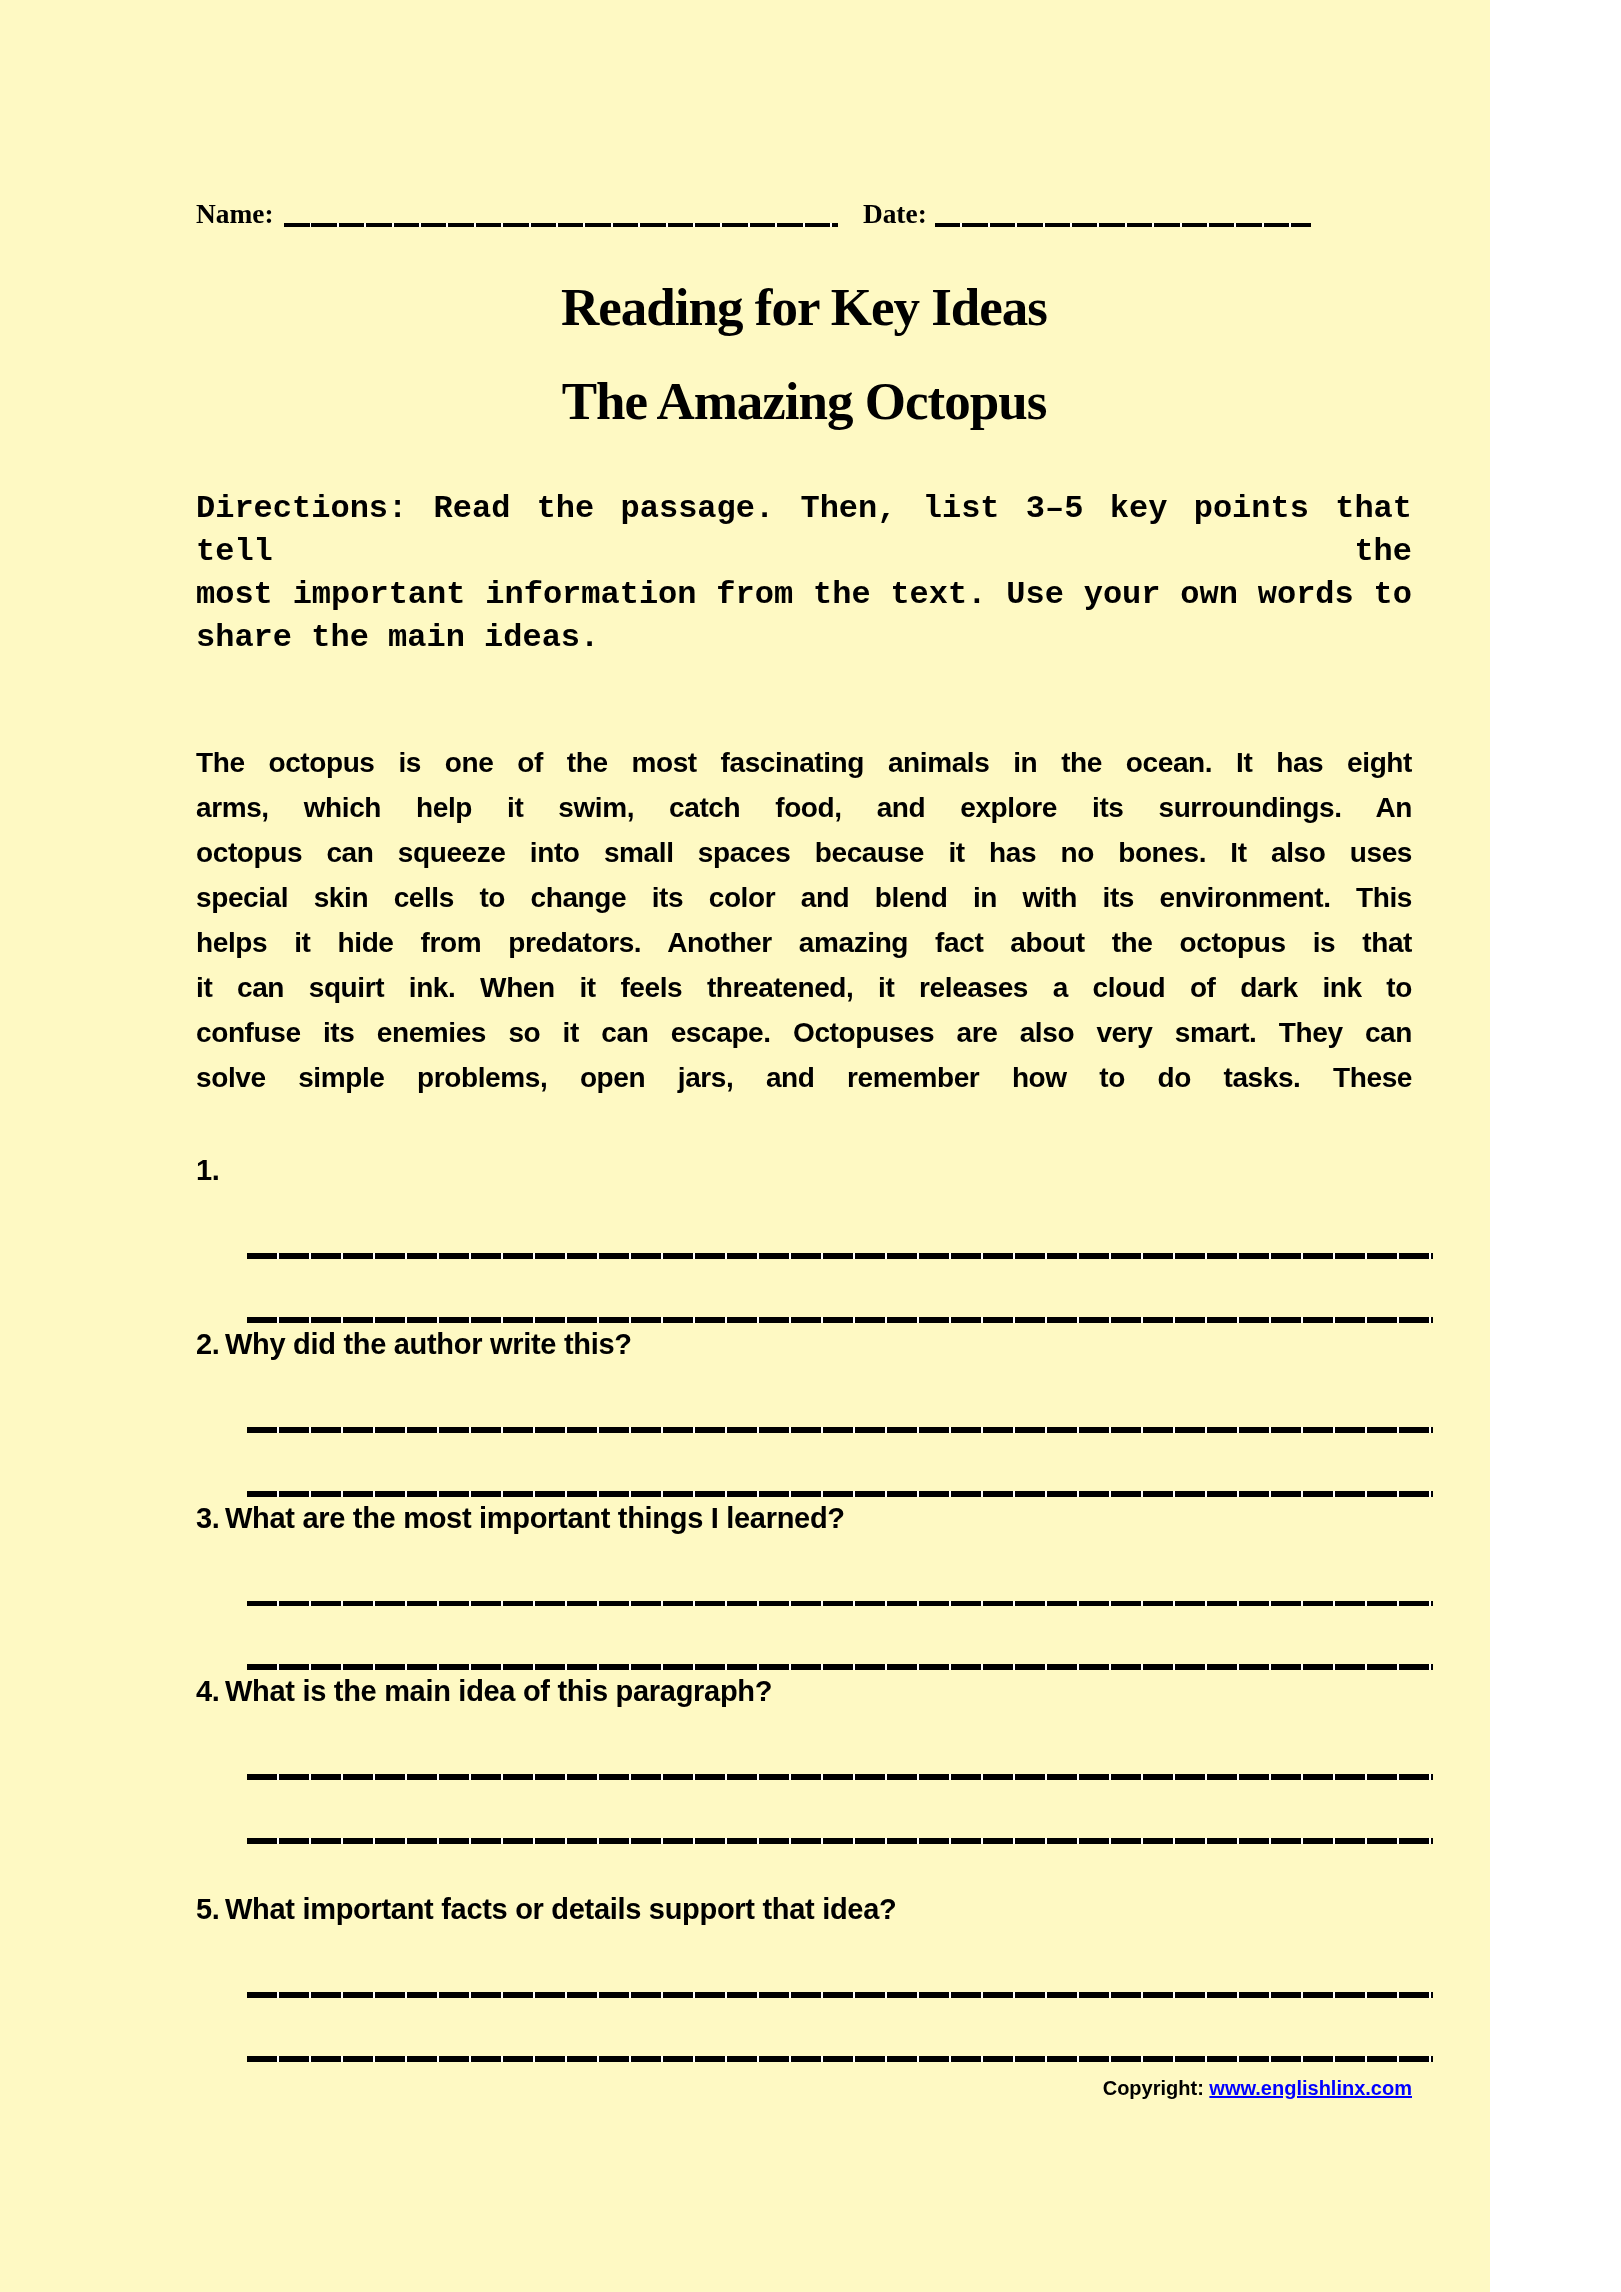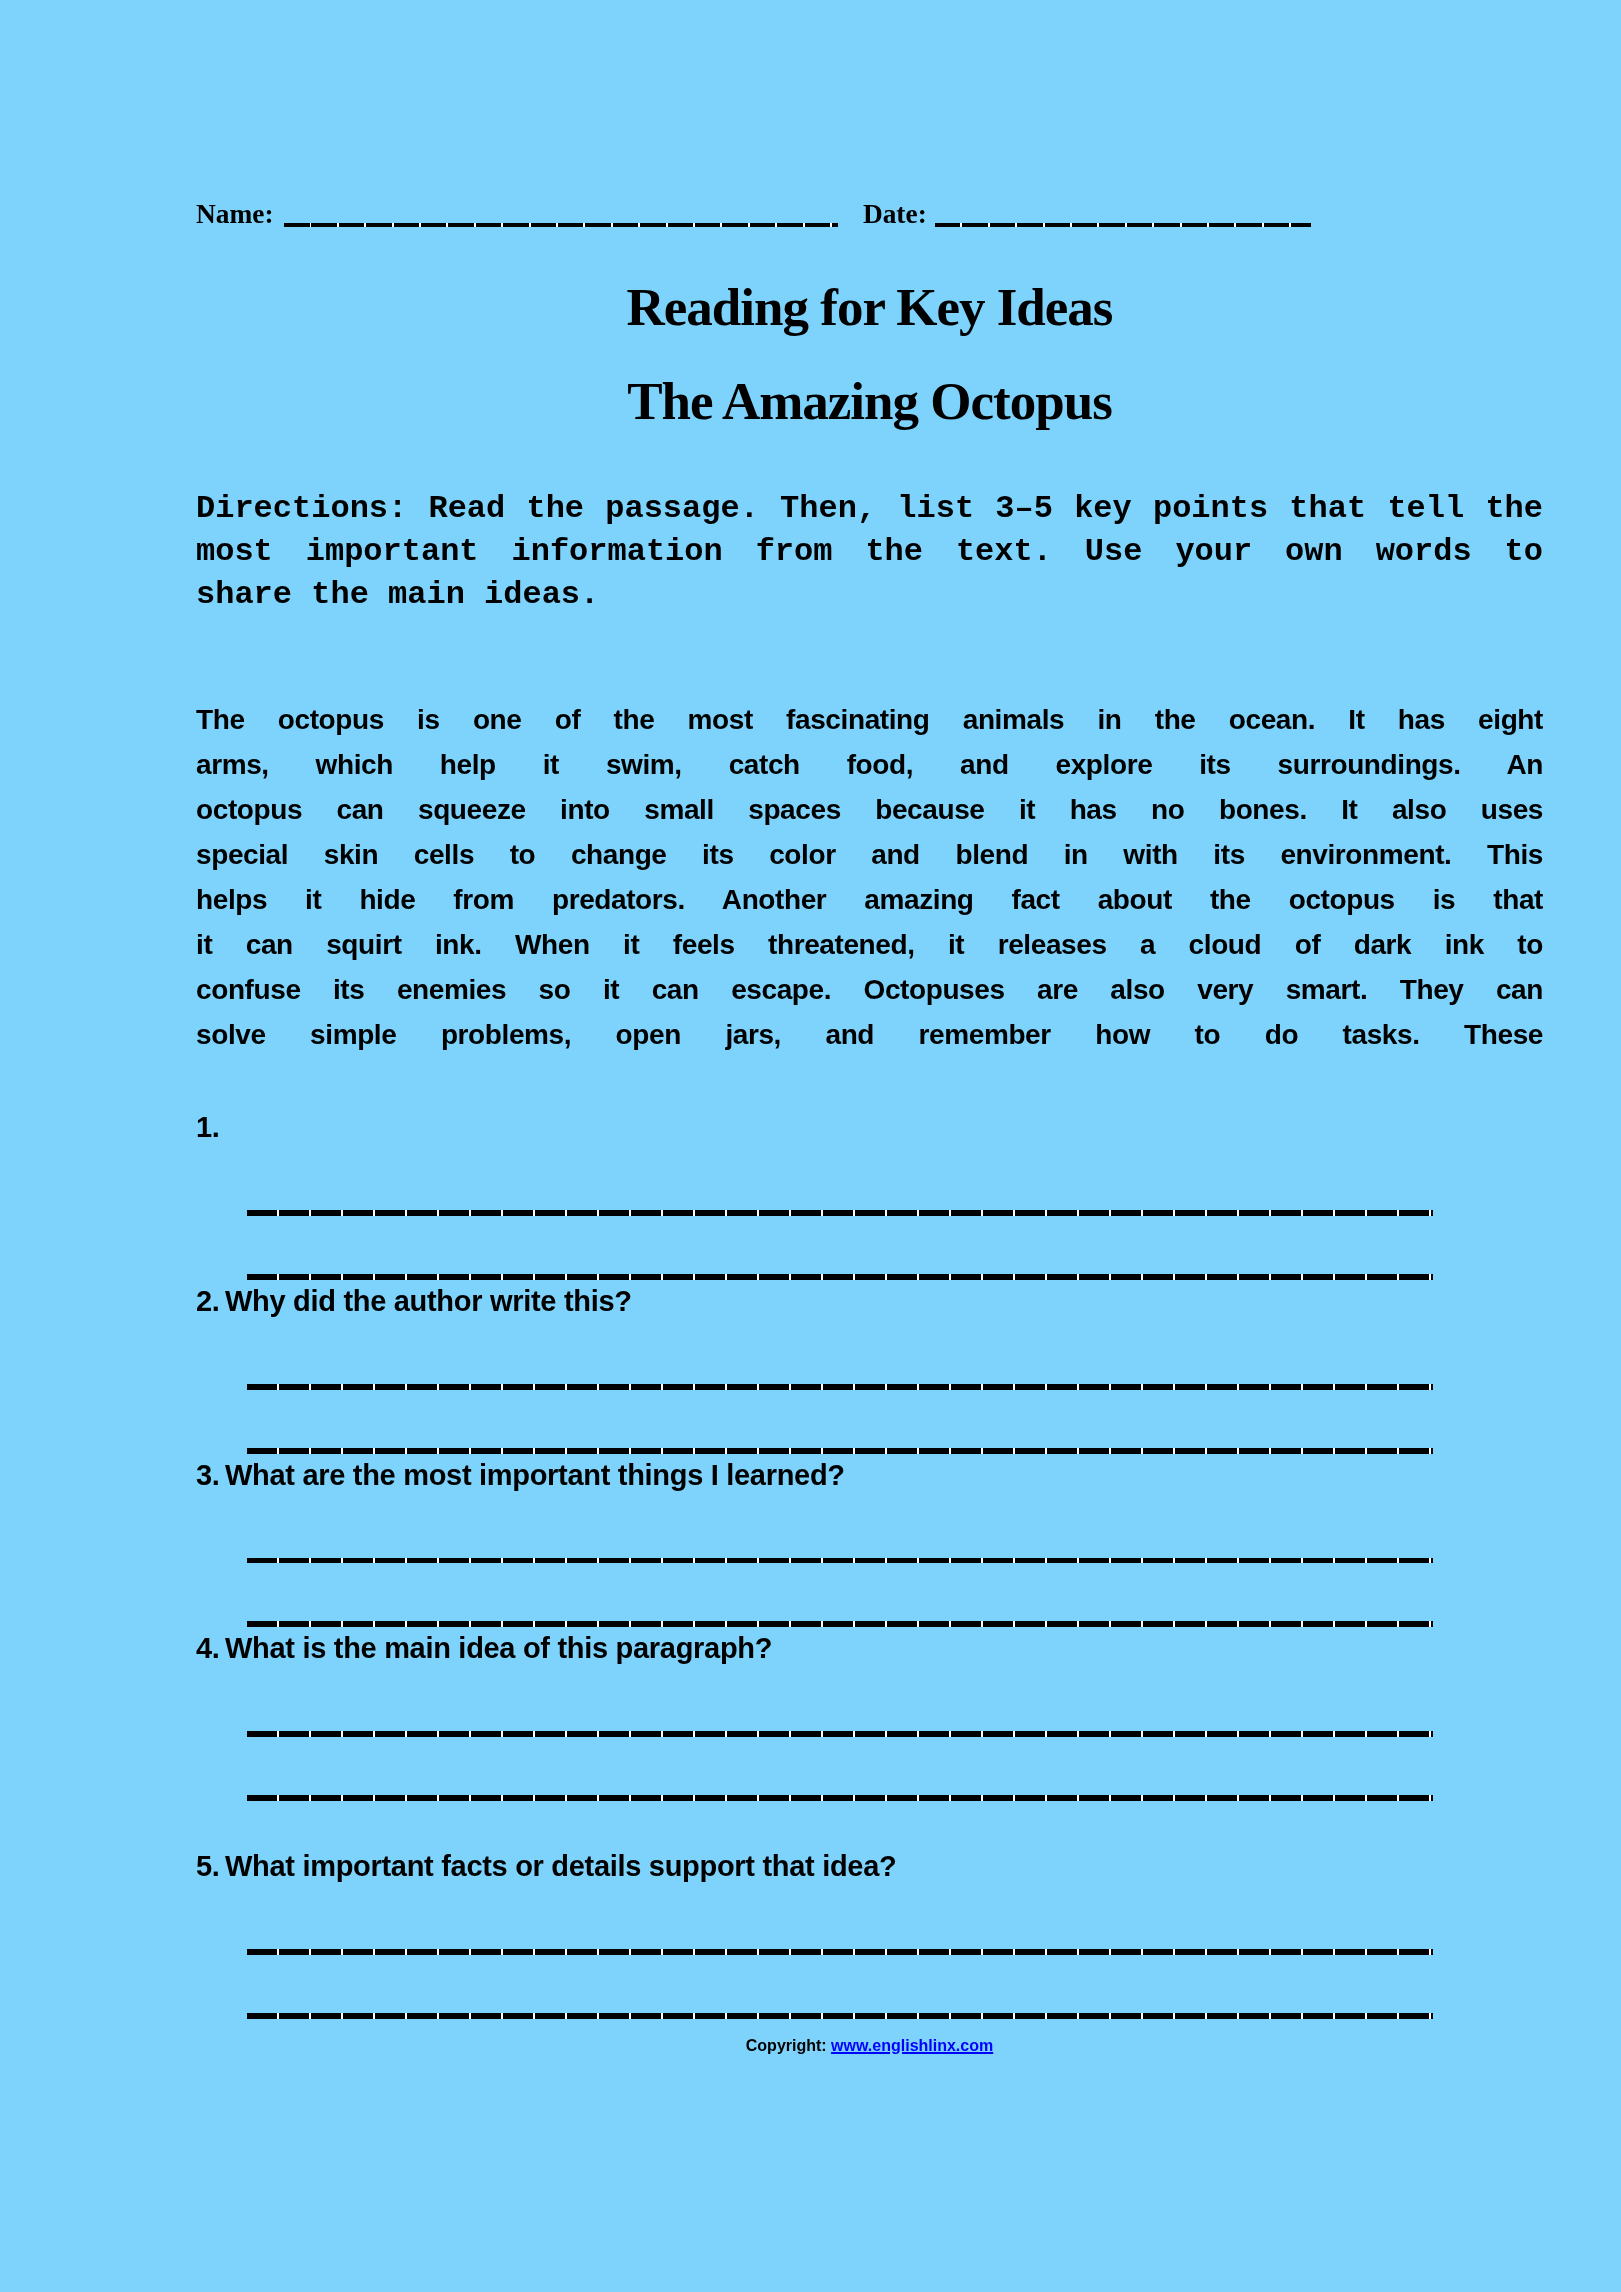--- a/index.html
+++ b/index.html
@@ -1,20 +1,20 @@
 <!DOCTYPE html>
 <html><head>
 <meta charset="utf-8">
 <style>
   html, body { margin: 0; padding: 0; background: #ffffff; }
   .page {
     position: relative;
-    width: 1621px;
+    width: 1490px;
     height: 2293px;
-    background: #7dd3fc;
+    background: #fef9c3;
     box-sizing: border-box;
     padding: 0 78px 0 196px;
     overflow: hidden;
     color: #000000;
     font-family: "Liberation Sans", sans-serif;
   }
 
   
   .header-row {
     margin-top: 198px;
@@ -95,23 +95,23 @@
     margin-left: 51px;
     width: 1186px;
     background: repeating-linear-gradient(90deg, #000 0px, #000 30px, #ffffff 30px, #ffffff 32px);
   }
   .answer-line.l1 { margin-top: 63px; }
   .answer-line.l2 { margin-top: 58px; }
 
   
   .footer {
     margin-top: 11.8px;
-    text-align: center;
-    font-weight: bold;
-    font-size: 16px;
+    text-align: right;
+    font-weight: bold;
+    font-size: 20px;
     line-height: 29px;
   }
   .footer .link {
     color: #0000ff;
     text-decoration: underline;
     text-decoration-thickness: 2px;
   }
 </style>
 </head>
 <body>

